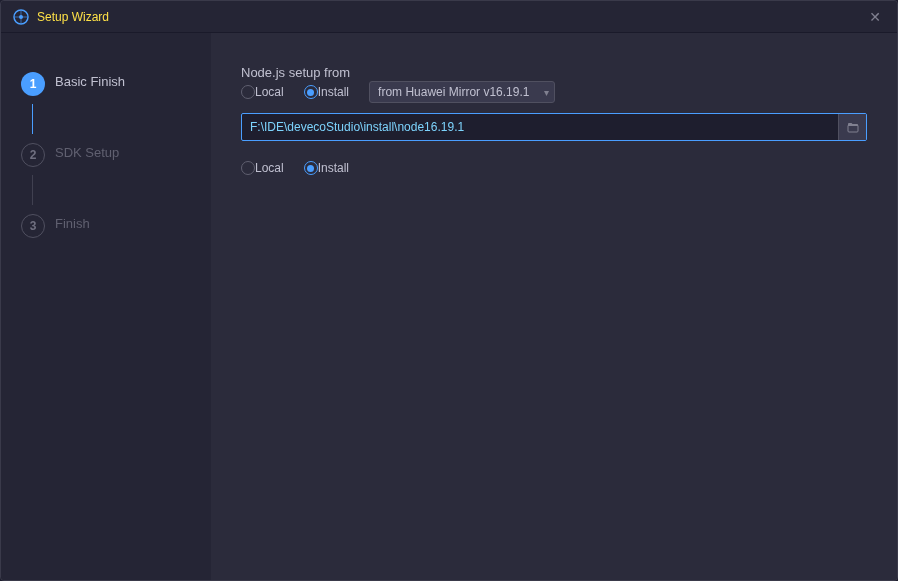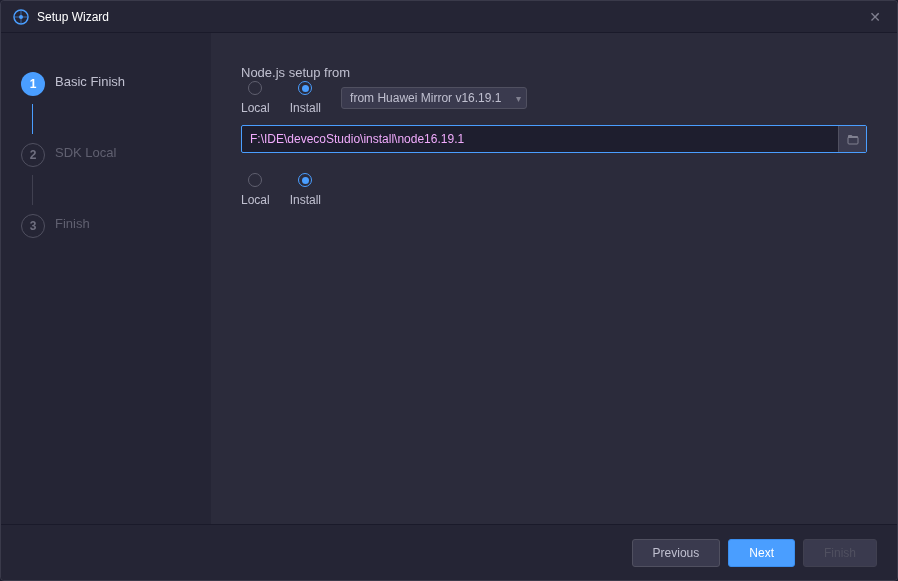--- a/index.html
+++ b/index.html
@@ -39,21 +39,21 @@
     }
 
     .title-bar-icon {
       width: 16px;
       height: 16px;
       margin-right: 8px;
       flex-shrink: 0;
     }
 
     .title-bar-title {
-      color: #ffffff;
+      color: #fde047;
       font-size: 12px;
       flex: 1;
     }
 
     .title-bar-close {
       color: #808090;
       font-size: 14px;
       cursor: pointer;
       padding: 2px 4px;
       border-radius: 2px;
@@ -151,23 +151,21 @@
     .radio-group {
       display: flex;
       align-items: center;
       gap: 20px;
       margin-bottom: 10px;
     }
 
     .radio-option {
       display: flex;
       align-items: center;
-      gap: 6px;
-      cursor: pointer;
-      flex-direction: column;
+      cursor: pointer;
     }
 
     .radio-circle {
       width: 14px;
       height: 14px;
       border-radius: 50%;
       border: 1px solid #606070;
       display: flex;
       align-items: center;
       justify-content: center;
@@ -230,21 +228,21 @@
       margin-bottom: 20px;
       height: 28px;
       overflow: hidden;
     }
 
     .path-input {
       flex: 1;
       background: transparent;
       border: none;
       outline: none;
-      color: #f0abfc;
+      color: #7dd3fc;
       font-size: 12px;
       padding: 0 8px;
       height: 100%;
     }
 
     .path-browse-btn {
       width: 28px;
       height: 100%;
       background: #3a3a4e;
       border: none;
@@ -349,21 +347,21 @@
         </div>
         <span class="step-label">Basic Finish</span>
       </div>
 
       <div class="step-connector"></div>
 
       <div class="step-item">
         <div class="step-number inactive">
           <span>2</span>
         </div>
-        <span class="step-label dimmed">SDK Local</span>
+        <span class="step-label dimmed">SDK Setup</span>
       </div>
 
       <div class="step-connector dimmed"></div>
 
       <div class="step-item">
         <div class="step-number inactive">
           <span>3</span>
         </div>
         <span class="step-label dimmed">Finish</span>
       </div>
@@ -422,19 +420,14 @@
           </div>
         </div>
 
       </div>
 
       <div class="spacer"></div>
 
     </div>
   </div>
 
-  <div class="footer">
-    <button class="btn btn-secondary">Previous</button>
-    <button class="btn btn-primary">Next</button>
-    <button class="btn btn-disabled">Finish</button>
-  </div>
 
 </div>
 
 </body></html>

